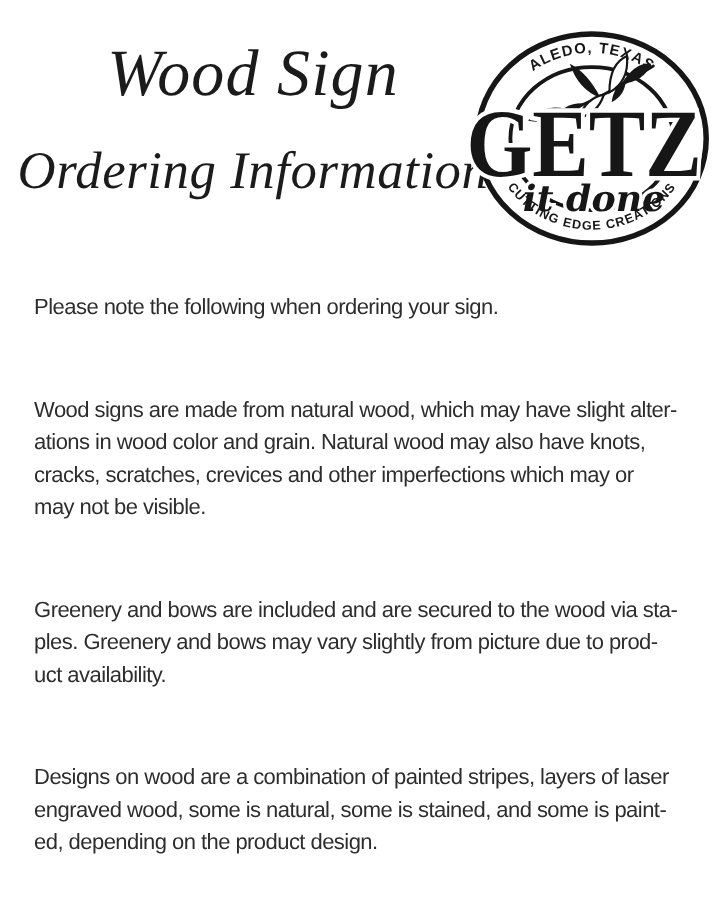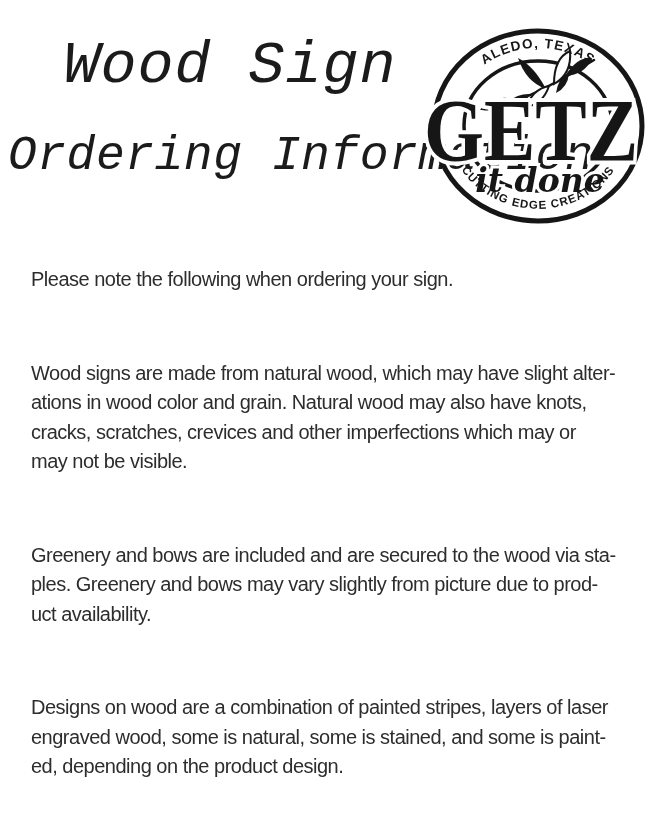--- a/index.html
+++ b/index.html
@@ -12,21 +12,21 @@
     font-family: "Liberation Sans", sans-serif;
   }
   
   .title {
     position: absolute;
     left: 8px;
     top: 24px;
     width: 444px;
     text-align: center;
     color: #1b1b1b;
-    font-family: Liberation Mono, monospace;
+    font-family: Liberation Serif, serif;
     font-style: italic;
   }
   .title-line1 {
     font-size: 60px;
     line-height: 84px;
     letter-spacing: 1px;
   }
   .title-line2 {
     font-size: 48px;
     line-height: 96px;

